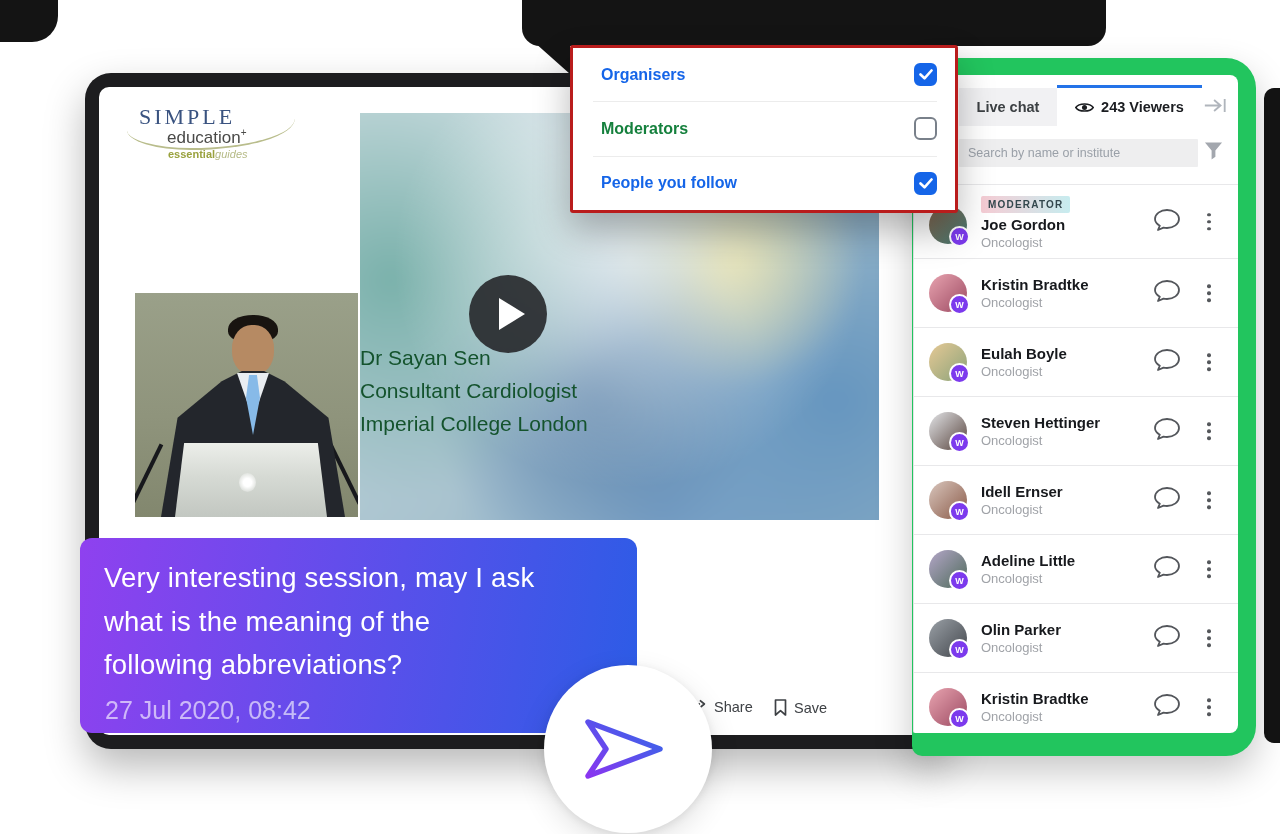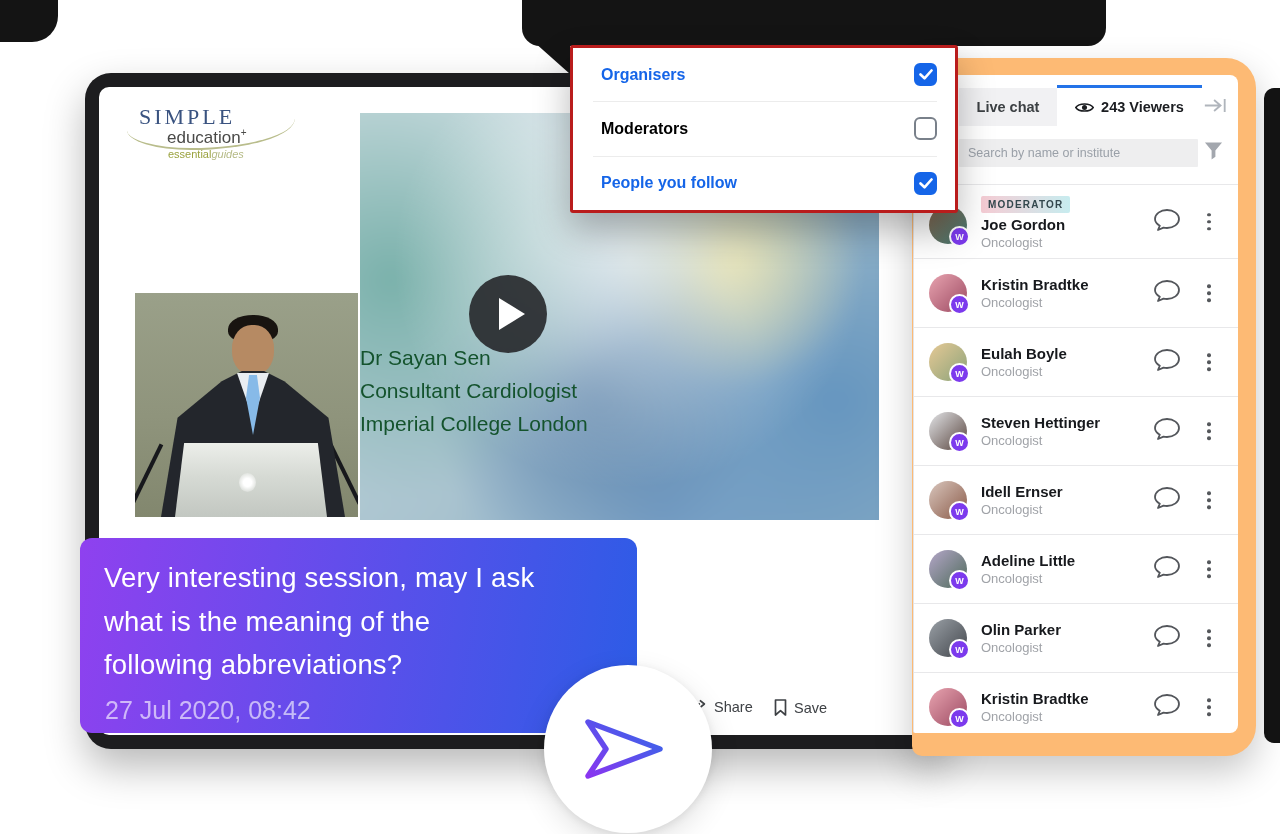--- a/index.html
+++ b/index.html
@@ -19,21 +19,21 @@
               box-shadow:0 18px 40px rgba(0,0,0,.28);z-index:1;}
   .main-screen{position:absolute;left:14px;top:14px;right:14px;bottom:14px;background:#fff;
                border-radius:10px;overflow:hidden;}
 
   
   .logo{left:40px;top:17px;width:190px;height:60px;}
   .logo-simple{font-family:"Liberation Serif",serif;color:#3a5380;font-size:22px;letter-spacing:3px;}
   .logo-edu{color:#4a4a48;font-size:17px;font-weight:500;margin:-3px 0 0 28px;}
   .logo-edu sup{font-size:10px;}
   .logo-tag{font-size:11px;margin:0 0 0 29px;}
-  .logo-tag .t1{color:#9aa23e;font-weight:400;}
+  .logo-tag .t1{color:#9aa23e;font-weight:700;}
   .logo-tag .t2{color:#b5ba85;font-style:italic;}
   .logo-swoosh{position:absolute;left:-12px;top:0;width:168px;height:44px;
                border-bottom:2.5px solid #b9bd8c;border-radius:0 0 90% 55%/0 0 100% 62%;}
 
   
   .scene{left:261px;top:26px;width:519px;height:407px;overflow:hidden;background:#b7ccd2;}
   .scene-bg{position:absolute;inset:-26px;filter:blur(9px);
     background:
       radial-gradient(circle at 10% 42%,rgba(118,175,168,.95),rgba(118,175,168,0) 38%),
       radial-gradient(circle at 30% 14%,rgba(208,224,228,.95),rgba(208,224,228,0) 42%),
@@ -72,21 +72,21 @@
   .sp-apple{left:104px;top:180px;width:17px;height:19px;border-radius:50%;
             background:radial-gradient(circle,#ffffff 32%,rgba(255,255,255,.28) 72%,rgba(255,255,255,0) 100%);}
 
   
   .video-action{top:612px;display:flex;align-items:center;gap:7px;color:#3e4145;
                 font-size:14.5px;font-weight:500;cursor:pointer;}
   .action-share{left:591px;}
   .action-save{left:675px;}
 
   
-  .right-panel{left:912px;top:58px;width:344px;height:698px;background:#fdba74;
+  .right-panel{left:912px;top:58px;width:344px;height:698px;background:#22c55e;
                border-radius:10px 30px 30px 10px;box-shadow:0 16px 36px rgba(0,0,0,.22);z-index:3;}
   .panel-screen{position:absolute;left:1px;top:17px;width:324px;height:658px;background:#fff;
                 border-left:1px solid #e4e4e6;border-radius:2px 8px 8px 2px;overflow:hidden;}
   .tab-underline{left:143px;top:10px;width:145px;height:3px;background:#2373e8;}
   .tab{top:13px;height:38px;display:flex;align-items:center;justify-content:center;gap:7px;
        font-size:14.5px;font-weight:700;cursor:pointer;}
   .tab-livechat{left:45px;width:98px;background:#f1f1f3;color:#3c4043;}
   .tab-viewers{left:143px;width:145px;background:#fff;color:#1b1d21;}
   .collapse-icon{left:289px;top:22px;cursor:pointer;}
   .search-row{left:45px;top:64px;width:239px;height:28px;background:#eeeeef;border-radius:1px;}
@@ -113,21 +113,21 @@
   .dots-icon{position:absolute;left:293px;top:50%;transform:translateY(-50%);display:flex;flex-direction:column;gap:3.5px;cursor:pointer;}
   .dots-icon i{width:3.5px;height:3.5px;border-radius:50%;background:#55585c;}
 
   
   .filter-dropdown{left:570px;top:45px;width:388px;height:168px;background:#fff;
                    border:3px solid #b91c1c;border-radius:3px;z-index:8;box-sizing:border-box;
                    box-shadow:0 18px 36px rgba(0,0,0,.28);display:flex;flex-direction:column;}
   .filter-row{flex:1;display:flex;align-items:center;justify-content:space-between;
               padding:0 18px 0 28px;cursor:pointer;}
   .filter-sep{height:1px;background:#ececec;margin:0 18px 0 20px;}
-  .filter-label{font-size:16px;font-weight:700;color:#000000;}
+  .filter-label{font-size:16px;font-weight:700;color:#15803d;}
   .filter-row[data-checked="true"] .filter-label{color:#1565e8;}
   .checkbox{width:23px;height:23px;border-radius:6px;border:2px solid #79808a;background:#fff;
             box-sizing:border-box;display:flex;align-items:center;justify-content:center;}
   .filter-row[data-checked="true"] .checkbox{background:#1565e8;border-color:#1565e8;}
   .checkbox svg{display:none;}
   .filter-row[data-checked="true"] .checkbox svg{display:block;}
 
   
   .chat-bubble{left:80px;top:538px;width:557px;height:195px;border-radius:12px;z-index:6;
                background:linear-gradient(99deg,#8f41ef 0%,#2c5ce6 100%);}

